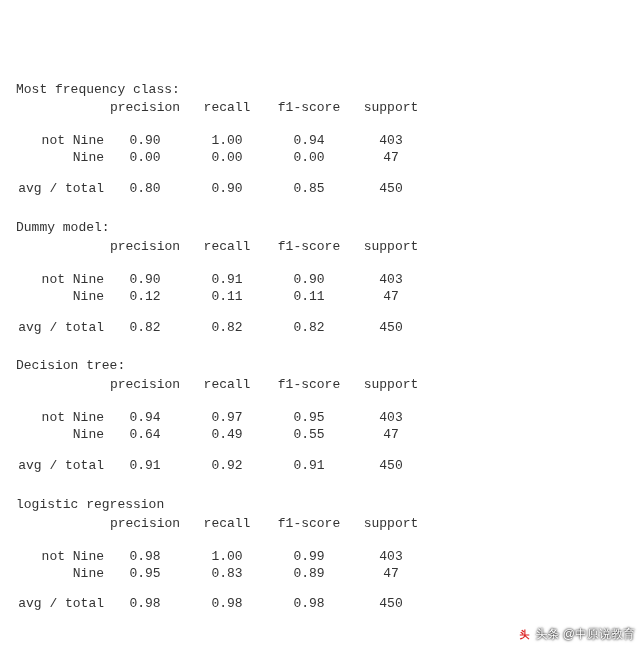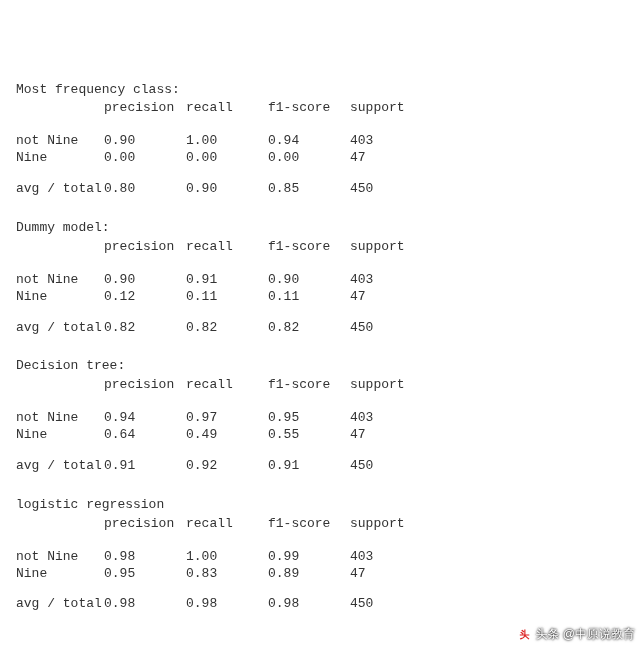--- a/index.html
+++ b/index.html
@@ -9,23 +9,23 @@
       color: #333;
       background: #fff;
       padding: 14px 16px;
       width: 640px;
       line-height: 1.3;
       white-space: pre;
     }
     .report { margin-bottom: 22px; }
     .title { margin-bottom: 2px; }
     .header-row, .data-row, .total-row { display: block; }
-    .col-label { display: inline-block; width: 88px; }
-    .col-val   { display: inline-block; width: 82px; text-align: left; }
-    .col-sup   { display: inline-block; width: 82px; text-align: left; }
+    .col-label { display: inline-block; width: 88px; text-align: right; }
+    .col-val   { display: inline-block; width: 82px; text-align: center; }
+    .col-sup   { display: inline-block; width: 82px; text-align: center; }
     .spacer { height: 16px; }
     .spacer-sm { height: 14px; }
     .watermark {
       position: fixed;
       right: 5px;
       bottom: 12px;
       font-family: sans-serif;
       font-size: 12px;
       color: #fff;
       text-shadow: 0 0 3px rgba(0,0,0,0.8), 0 0 2px rgba(0,0,0,0.9);

